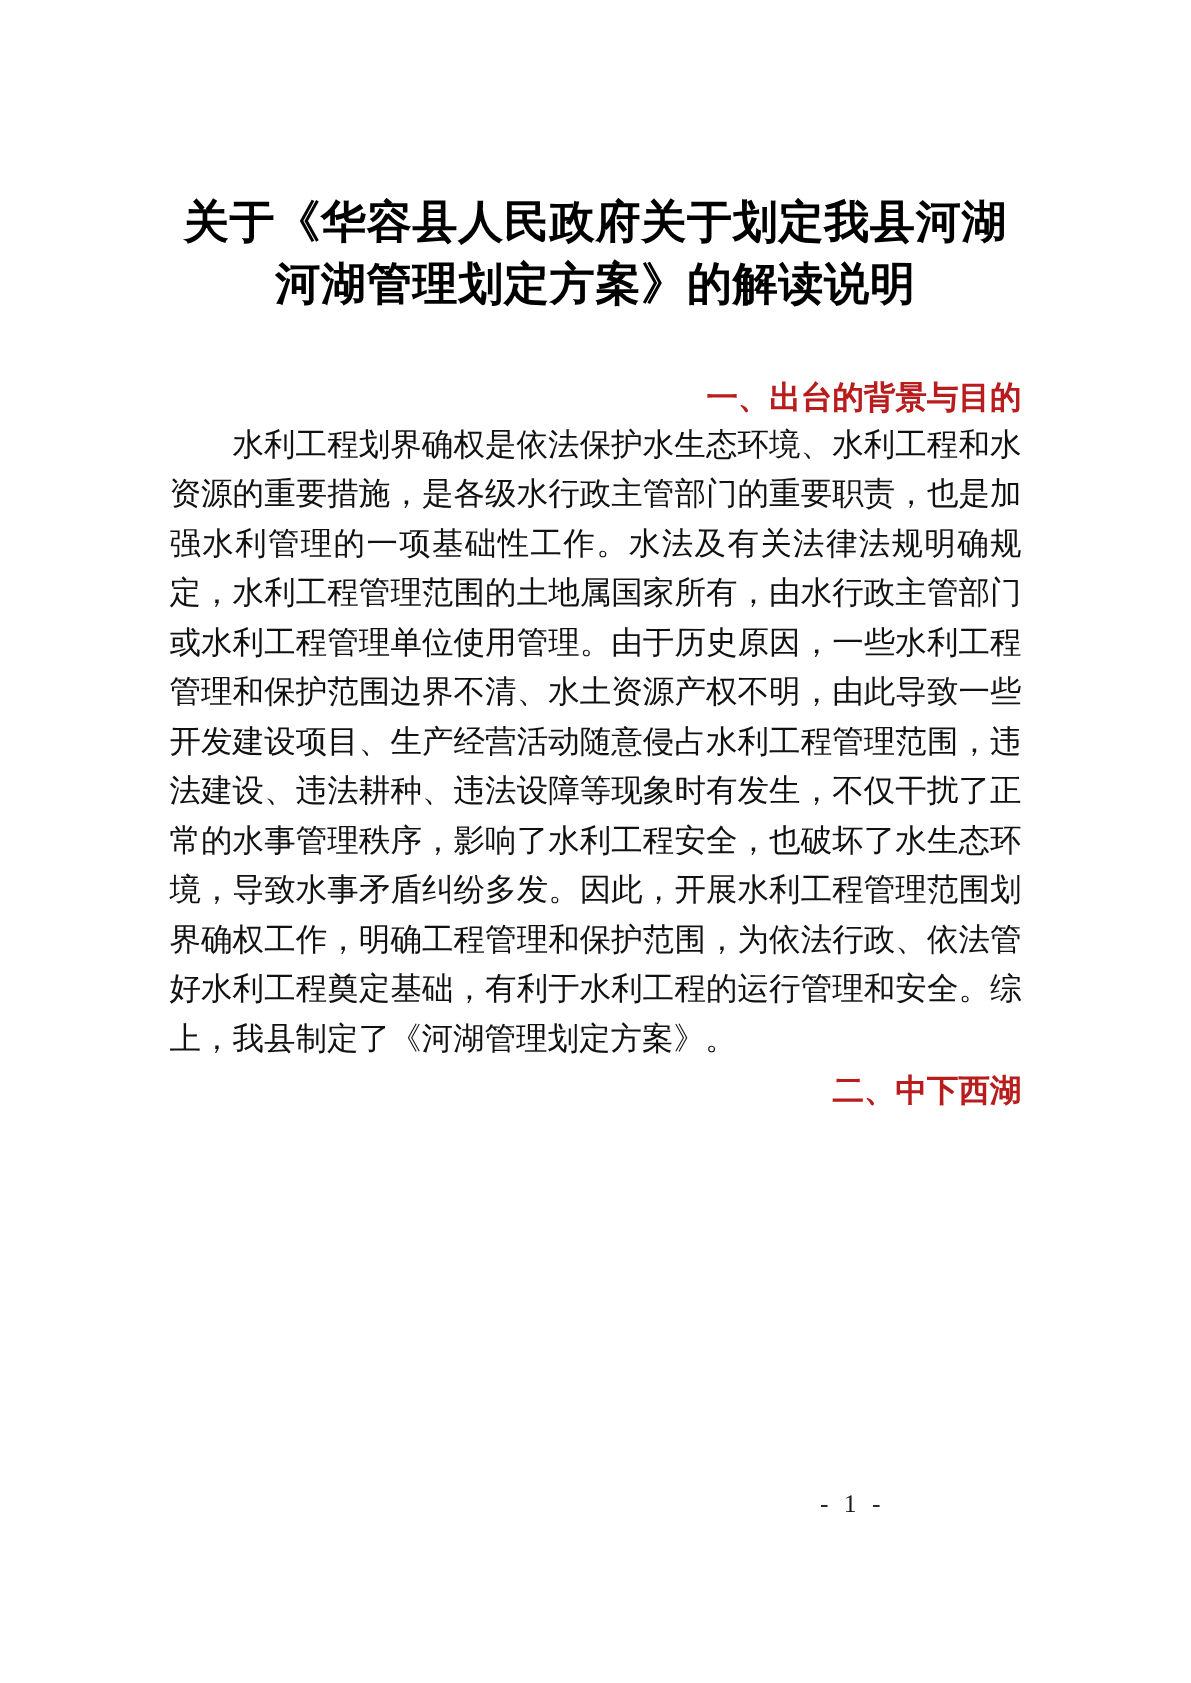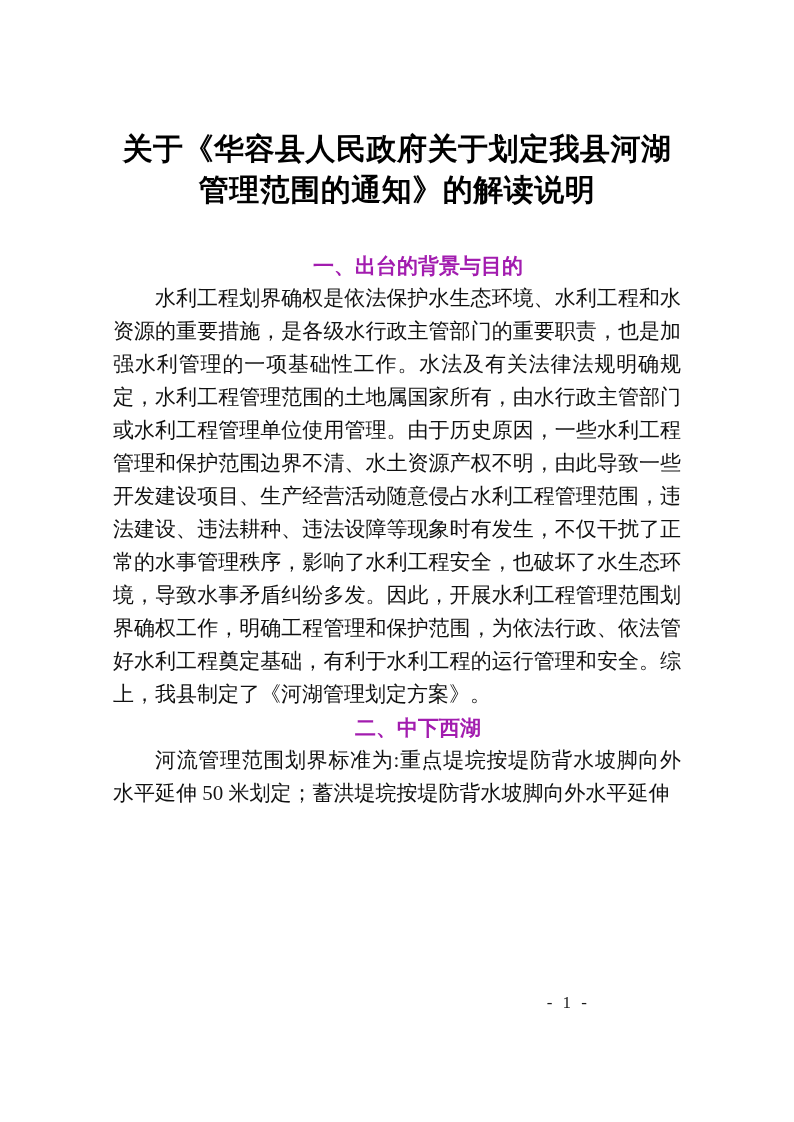--- a/index.html
+++ b/index.html
@@ -43,56 +43,56 @@
     color: #111111;
     text-align: justify;
   }
   .section-heading {
     margin: 0;
     text-indent: 2em;
     font-family: "Liberation Sans", "DejaVu Sans", sans-serif;
     font-weight: bold;
     font-size: 21px;
     line-height: 33px;
-    color: #a21caf;
-    text-align: center;
+    color: #b91c1c;
+    text-align: right;
   }
   .para {
     margin: 0;
     text-indent: 2em;
+    font-family: Liberation Mono, monospace;
   }
   .page-number {
     position: absolute;
     top: 992px;
     right: 112px;
     font-family: "Liberation Serif", "DejaVu Serif", serif;
     font-size: 17px;
     line-height: 22px;
     color: #1a1a1a;
     letter-spacing: 3px;
   }
 </style>
 </head>
 <body>
 
 <div class="page">
 
   <h1 class="doc-title">
     <span class="title-line">关于《华容县人民政府关于划定我县河湖</span>
-    <span class="title-line">管理范围的通知》的解读说明</span>
+    <span class="title-line">河湖管理划定方案》的解读说明</span>
   </h1>
 
   <div class="doc-body">
 
     <h2 class="section-heading">一、出台的背景与目的</h2>
 
     <p class="para">水利工程划界确权是依法保护水生态环境、水利工程和水资源的重要措施，是各级水行政主管部门的重要职责，也是加强水利管理的一项基础性工作。水法及有关法律法规明确规定，水利工程管理范围的土地属国家所有，由水行政主管部门或水利工程管理单位使用管理。由于历史原因，一些水利工程管理和保护范围边界不清、水土资源产权不明，由此导致一些开发建设项目、生产经营活动随意侵占水利工程管理范围，违法建设、违法耕种、违法设障等现象时有发生，不仅干扰了正常的水事管理秩序，影响了水利工程安全，也破坏了水生态环境，导致水事矛盾纠纷多发。因此，开展水利工程管理范围划界确权工作，明确工程管理和保护范围，为依法行政、依法管好水利工程奠定基础，有利于水利工程的运行管理和安全。综上，我县制定了《河湖管理划定方案》。</p>
 
     <h2 class="section-heading">二、中下西湖</h2>
 
 
-    <p class="para">河流管理范围划界标准为:重点堤垸按堤防背水坡脚向外水平延伸 50 米划定；蓄洪堤垸按堤防背水坡脚向外水平延伸</p>
 
   </div>
 
   <div class="page-number">- 1 -</div>
 
 </div>
 
 </body></html>

